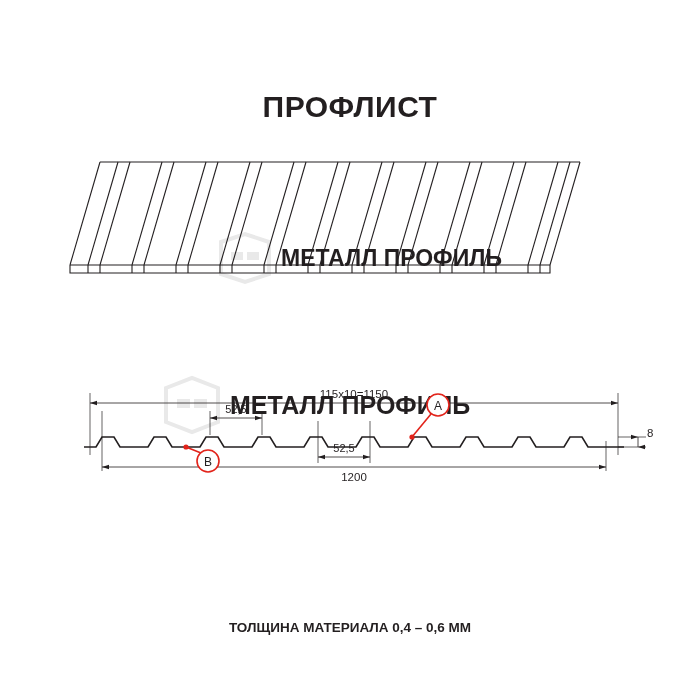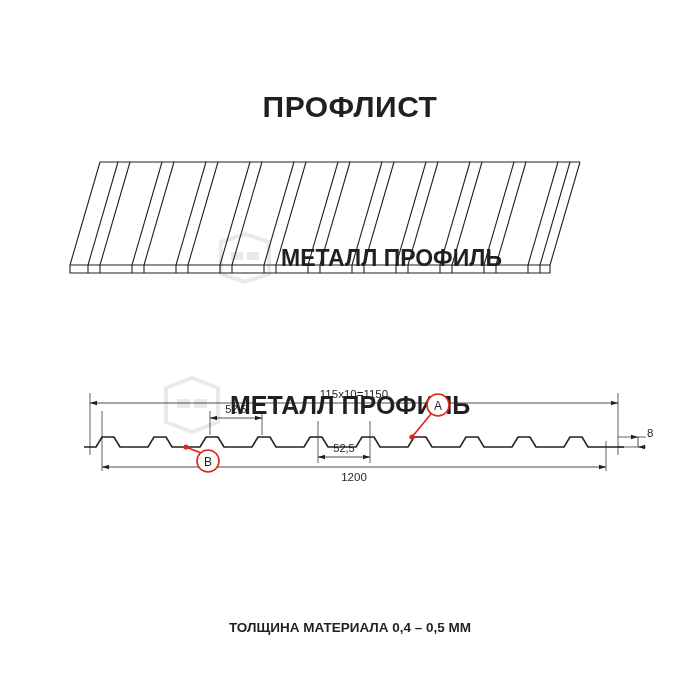--- a/index.html
+++ b/index.html
@@ -240,15 +240,15 @@
 
       <g>
         <circle cx="158" cy="86" r="11" fill="#ffffff" stroke="#e2231a" stroke-width="1.6"></circle>
         <text x="158" y="90.5" font-size="12" text-anchor="middle" fill="#231f20">B</text>
         <path d="M151 78 L136 72" stroke="#e2231a" stroke-width="1.6" fill="none"></path>
         <circle cx="136" cy="72" r="2.6" fill="#e2231a"></circle>
       </g>
     </svg>
   </div>
 
-  <div class="footnote">ТОЛЩИНА МАТЕРИАЛА 0,4 – 0,5 ММ</div>
+  <div class="footnote">ТОЛЩИНА МАТЕРИАЛА 0,4 – 0,6 ММ</div>
 
 </div>
 
 </body></html>

